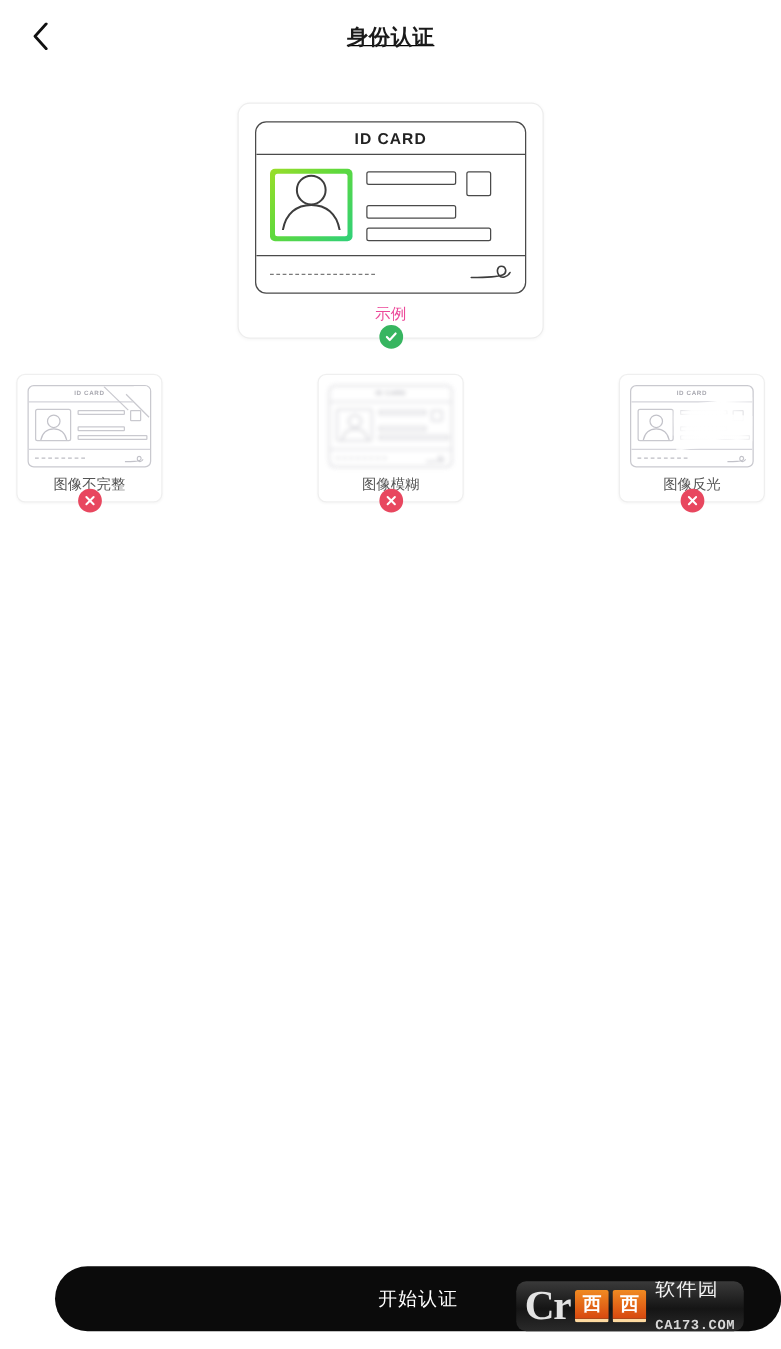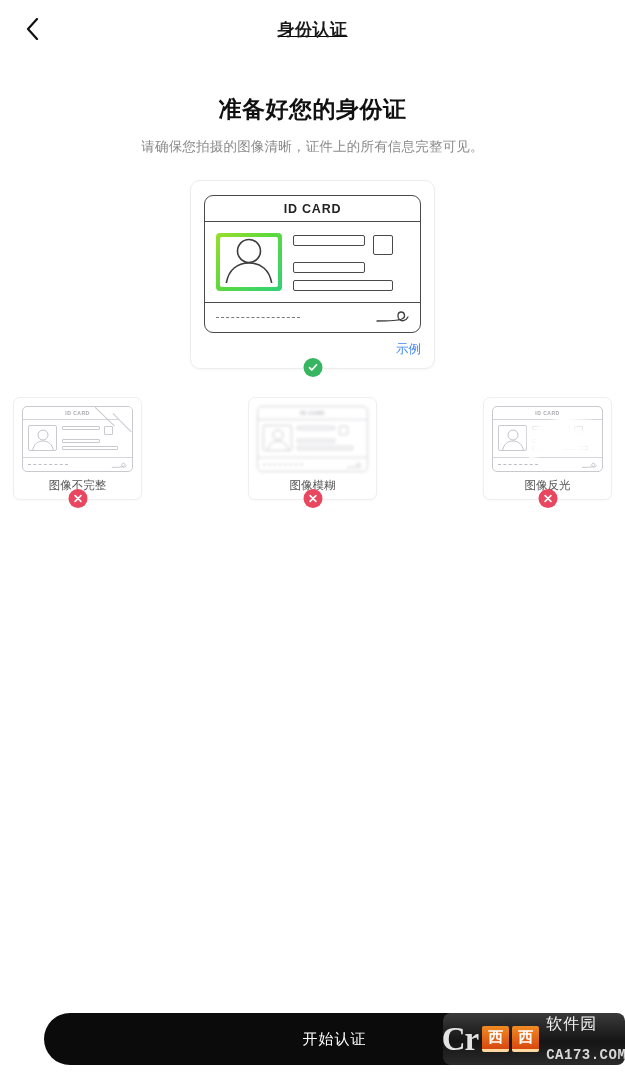--- a/index.html
+++ b/index.html
@@ -67,39 +67,39 @@
   .fbox { width: 20px; height: 20px; border: 1.4px solid #4a4a4a; border-radius: 2px; flex: 0 0 auto; }
   .idcard-foot {
     border-top: 1.6px solid #4a4a4a; height: 30px;
     display: flex; align-items: center; justify-content: space-between;
     padding: 0 11px;
   }
   .mrz {
     width: 84px; height: 0; border-top: 1.8px dashed #7a7a7a;
   }
   .good-label {
-    margin-top: 8px; text-align: right; font-size: 12.5px; color: #3b82f6;
+    margin-top: 8px; text-align: center; font-size: 12.5px; color: #ec4899;
   }
   .badge {
     position: absolute; left: 50%; transform: translateX(-50%);
     width: 19px; height: 19px; border-radius: 50%;
     display: flex; align-items: center; justify-content: center;
   }
   .badge-ok { bottom: -9px; background: #37b560; }
   .badge-bad { bottom: -9px; background: #e8475f; }
   .badge svg { display: block; }
 
   
   .bad-row {
     margin-top: 28px; display: flex; justify-content: space-between;
     padding: 0 13px;
   }
   .bad-item { position: relative; }
   .bad-panel {
-    position: relative; width: 129px; padding: 8px 8px 6px 8px;
+    position: relative; width: 117px; padding: 8px 8px 6px 8px;
     background: #fff; border: 1px solid #efefef; border-radius: 7px;
     box-shadow: 0 1px 2px rgba(0,0,0,.03);
   }
   .mini-card {
     position: relative; width: 100%; height: 66px;
     border: 1px solid #c9c9cf; border-radius: 5px; overflow: hidden; background: #fff;
   }
   .mini-head {
     height: 13px; border-bottom: 1px solid #d4d4da;
     display: flex; align-items: center; justify-content: center;
@@ -158,66 +158,62 @@
   
   .cta-wrap { position: absolute; left: 0; right: 0; bottom: 14px; padding: 0 0; margin-left: 44px; }
   .cta-btn {
     width: 100%; height: 52px; border-radius: 26px; border: none;
     background: #0b0b0b; color: #fff; font-size: 15px; letter-spacing: 1px;
     font-family: "Liberation Sans", "DejaVu Sans", sans-serif; cursor: pointer;
   }
 
   
   .watermark {
-    position: absolute; right: 0; bottom: 14px;
-    width: 182px; height: 52px; border-radius: 8px;
+    position: absolute; right: 30px; bottom: 14px;
+    width: 182px; height: 40px; border-radius: 8px;
     background: linear-gradient(180deg, #3a3a3a 0%, #151515 55%, #2a2a2a 100%);
     display: flex; align-items: center; justify-content: center; gap: 4px;
     overflow: hidden;
   }
   .wm-cr {
     font-family: "Liberation Serif", "DejaVu Serif", serif;
     font-size: 33px; font-weight: bold; color: #e3e3e3; line-height: 1;
     letter-spacing: -1px;
   }
   .wm-boxes { display: flex; gap: 3px; }
   .wm-box {
     width: 27px; height: 26px; border-radius: 2px;
     background: linear-gradient(180deg, #f08a22 0%, #d7480f 100%);
     color: #fff; font-size: 15px; font-weight: bold;
     display: flex; align-items: center; justify-content: center;
     border-bottom: 3px solid #fdd9a0;
   }
   .wm-right { display: flex; flex-direction: column; line-height: 1; margin-left: 3px; }
   .wm-cn { font-size: 16px; font-weight: normal; color: #f2f2f2; letter-spacing: 1px; }
   .wm-url {
-    font-size: 14px; font-weight: bold; color: #d8d8d8; letter-spacing: .5px;
+    font-size: 11px; font-weight: bold; color: #d8d8d8; letter-spacing: .5px;
     margin-top: 16px; font-family: "Liberation Mono", "DejaVu Sans Mono", monospace;
   }
 </style>
 </head>
 <body>
 
 <div class="screen">
 
   <div class="header">
     <div class="back-btn">
       <span>
         <svg width="13" height="22" viewBox="0 0 13 22">
           <path d="M11 1 L2 11 L11 21" fill="none" stroke="#111" stroke-width="2.2" stroke-linecap="round" stroke-linejoin="round"></path>
         </svg>
       </span>
     </div>
     <div class="header-title">身份认证</div>
   </div>
 
-  <div class="title-block">
-    <div class="page-title">准备好您的身份证</div>
-    <div class="page-sub">请确保您拍摄的图像清晰，证件上的所有信息完整可见。</div>
-  </div>
 
   <div class="good-wrap">
     <div class="good-panel">
 
       <div class="idcard">
         <div class="idcard-head">ID CARD</div>
         <div class="idcard-body">
           <div class="photo-frame">
             <div class="photo-inner">
               <span>

